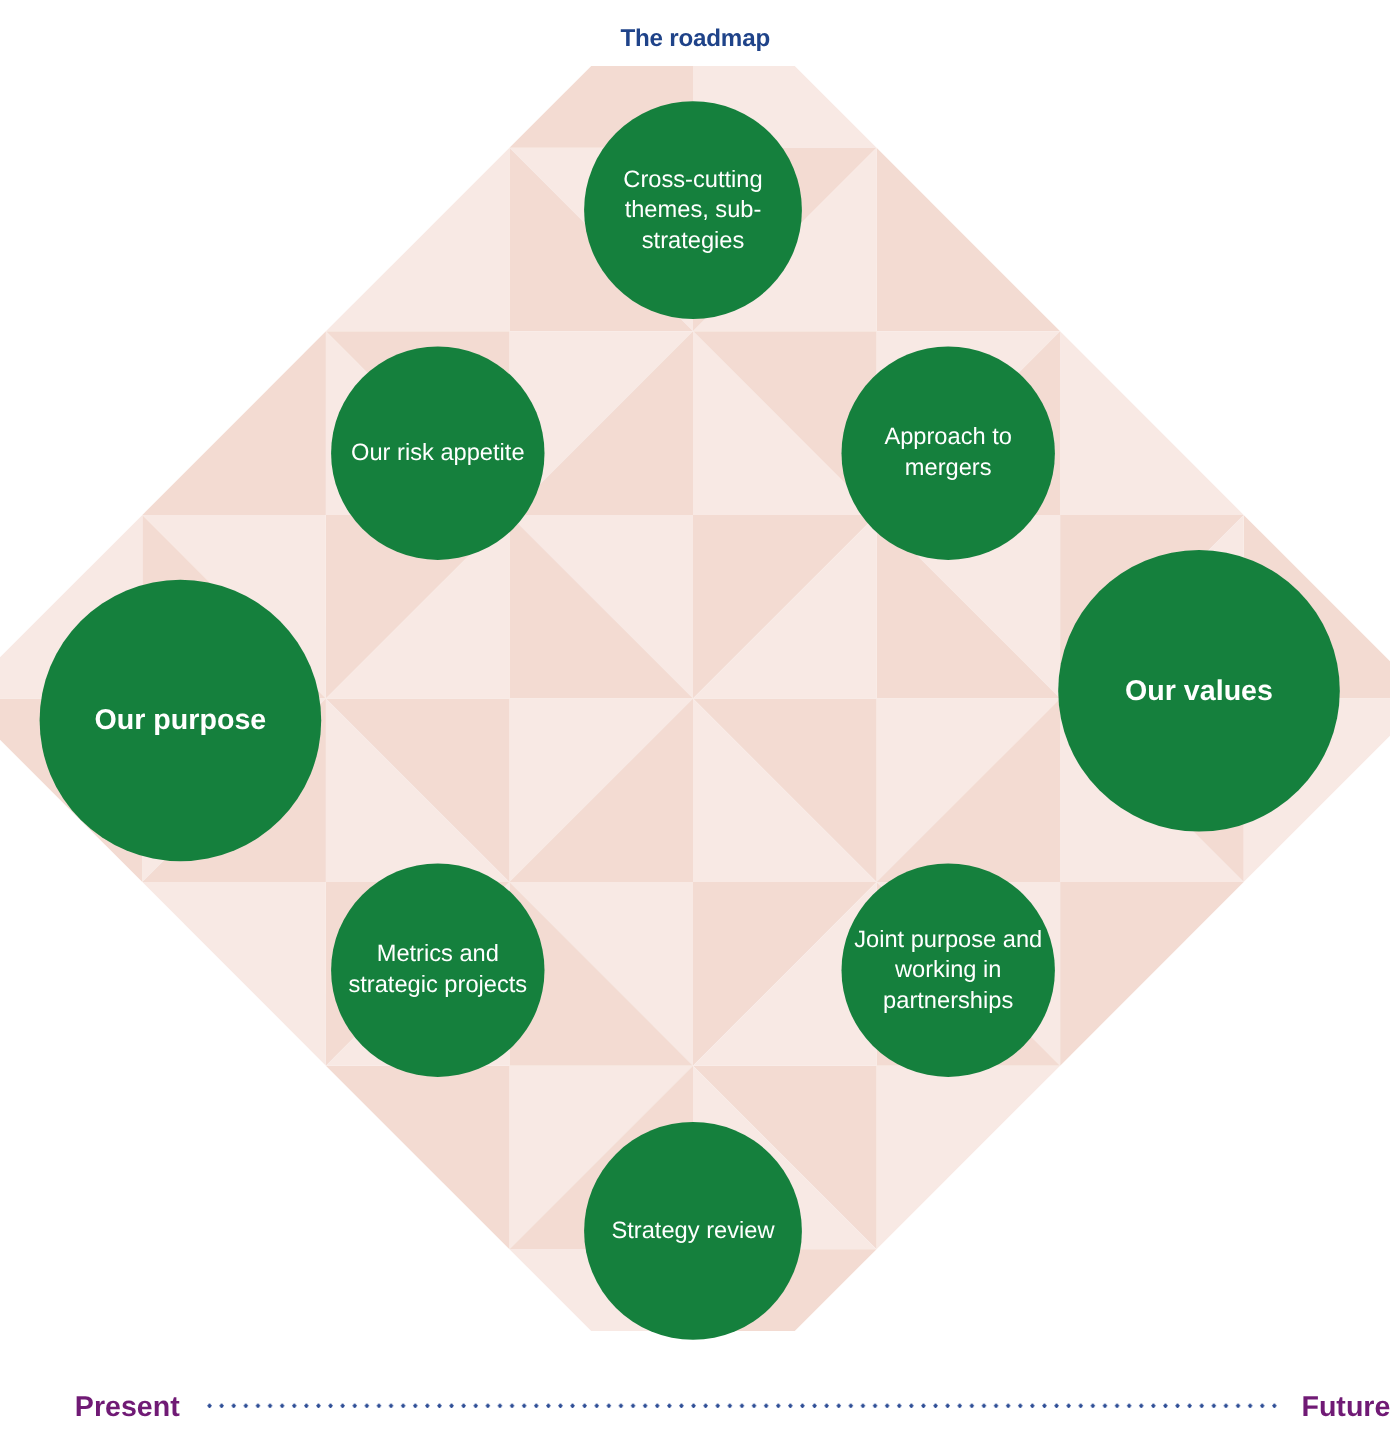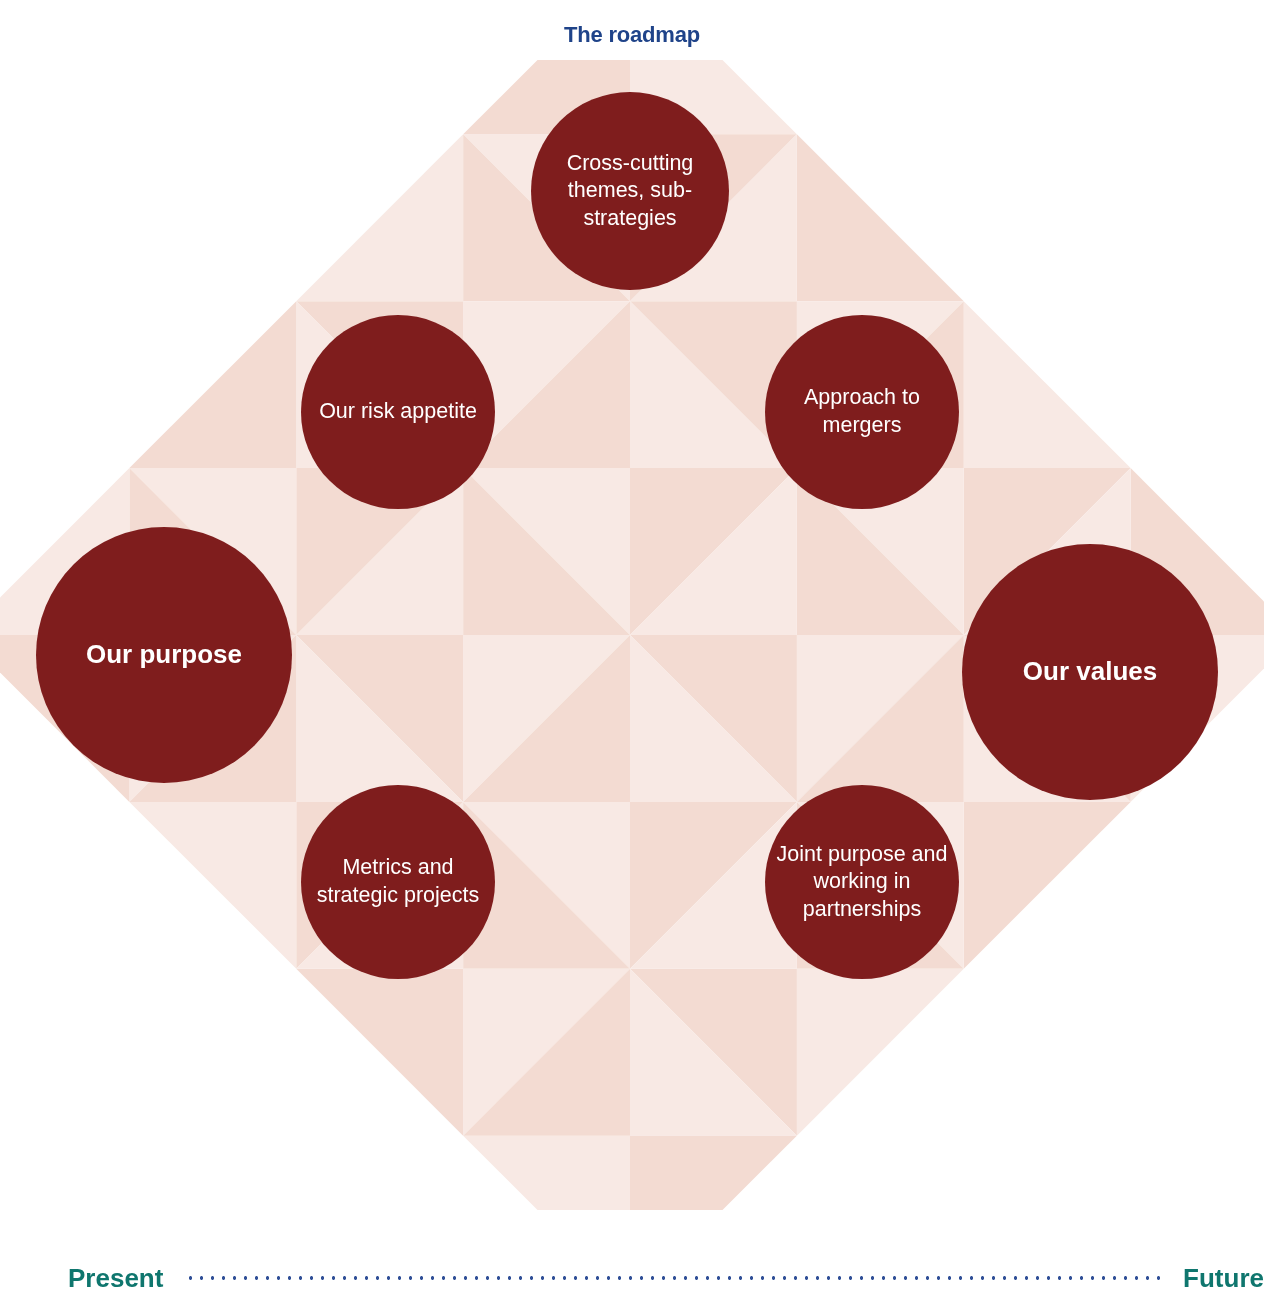--- a/index.html
+++ b/index.html
@@ -20,52 +20,52 @@
   }
 
   
   .diagram { position:absolute; left:0; top:60px; width:1264px; height:1150px; }
   .bg-svg { position:absolute; left:0; top:0; width:1264px; height:1150px; }
 
   
   .node {
     position:absolute;
     border-radius:50%;
-    background:#7f1d1d;
+    background:#15803d;
     color:#ffffff;
     display:flex; align-items:center; justify-content:center;
     text-align:center;
     line-height:1.28;
     -webkit-user-select:none;
   }
   .node .label { display:block; padding:0 8px; }
 
   .node.small  { width:194px; height:194px; font-size:21.5px; font-weight:400; }
   .node.large  { width:256px; height:256px; font-size:26px;   font-weight:bold; }
   .node.xlarge { width:252px; height:252px; font-size:26px;   font-weight:bold; }
   .node.top    { width:198px; height:198px; font-size:21.5px; font-weight:400; }
 
   
   .n-cross   { left:531px; top:32px;  width:198px; height:198px; }
   .n-risk    { left:301px; top:255px;text-align:center; }
   .n-merge   { left:765px; top:255px; }
   .n-purpose { left:36px;  top:467px; width:256px; height:256px; }
   .n-vision  { left:503px; top:467px; width:252px; height:252px; }
-  .n-values  { left:962px; top:484px; width:256px; height:256px; }
+  .n-values  { left:962px; top:440px; width:256px; height:256px; }
   .n-metrics { left:301px; top:725px; }
   .n-joint   { left:765px; top:725px; }
   .n-review  { left:531px; top:960px; width:198px; height:198px; }
 
   
   .axis {
     position:absolute; left:0; top:1246px; width:1264px; height:64px;
     display:flex; align-items:center;
   }
   .axis .cap {
-    font-size:26px; font-weight:bold; color:#0f766e; white-space:nowrap;
+    font-size:26px; font-weight:bold; color:#701a75; white-space:nowrap;
   }
   .axis .cap.left  { margin-left:68px; }
   .axis .cap.right { }
   .axis .dots {
     flex:1 1 auto; height:4px; margin:0 22px;
     background-image:radial-gradient(circle, #2f4f97 1.7px, rgba(0,0,0,0) 1.9px);
     background-size:11px 4px;
     background-repeat:repeat-x;
     background-position:left center;
   }
@@ -145,20 +145,23 @@
     </div>
 
     <div class="node small n-metrics">
       <span class="label">Metrics and strategic projects</span>
     </div>
 
     <div class="node small n-joint">
       <span class="label">Joint purpose and working in partnerships</span>
     </div>
 
+    <div class="node top n-review">
+      <span class="label">Strategy review</span>
+    </div>
   </div>
 
   <div class="axis">
     <div class="cap left">Present</div>
     <div class="dots"></div>
     <div class="cap right">Future</div>
   </div>
 
 </div>
 

